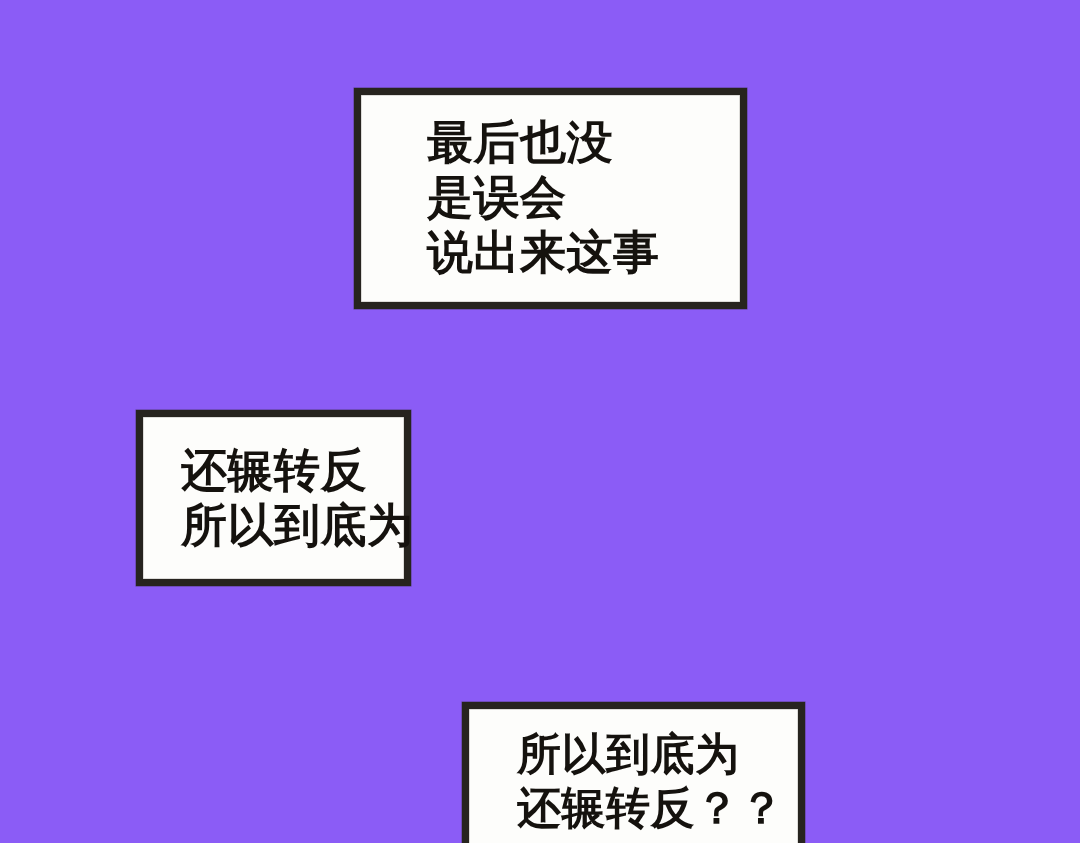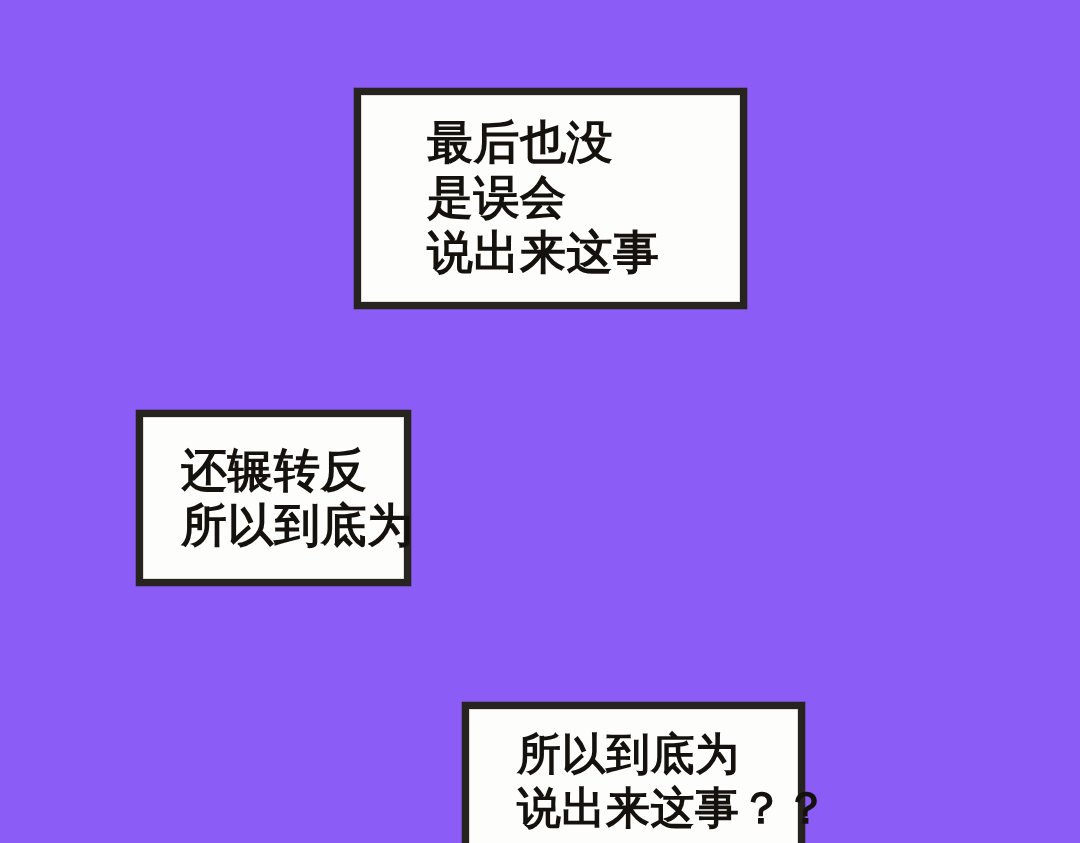--- a/index.html
+++ b/index.html
@@ -110,17 +110,17 @@
   <div class="speech-box" id="box-2" style="border-color: rgb(39, 36, 31); background: rgb(253, 253, 251);">
     <div class="speech-text" style="color: rgb(21, 18, 14);">
       <span class="speech-line">还辗转反</span>
       <span class="speech-line">所以到底为</span>
     </div>
   </div>
 
   <div class="speech-box" id="box-3" style="border-color: rgb(39, 36, 31); background: rgb(253, 253, 251);">
     <div class="speech-text" style="color: rgb(21, 18, 14);">
       <span class="speech-line">所以到底为</span>
-      <span class="speech-line">说出来这事？？</span>
+      <span class="speech-line">还辗转反？？</span>
     </div>
   </div>
 
 </div>
 
 </body></html>

